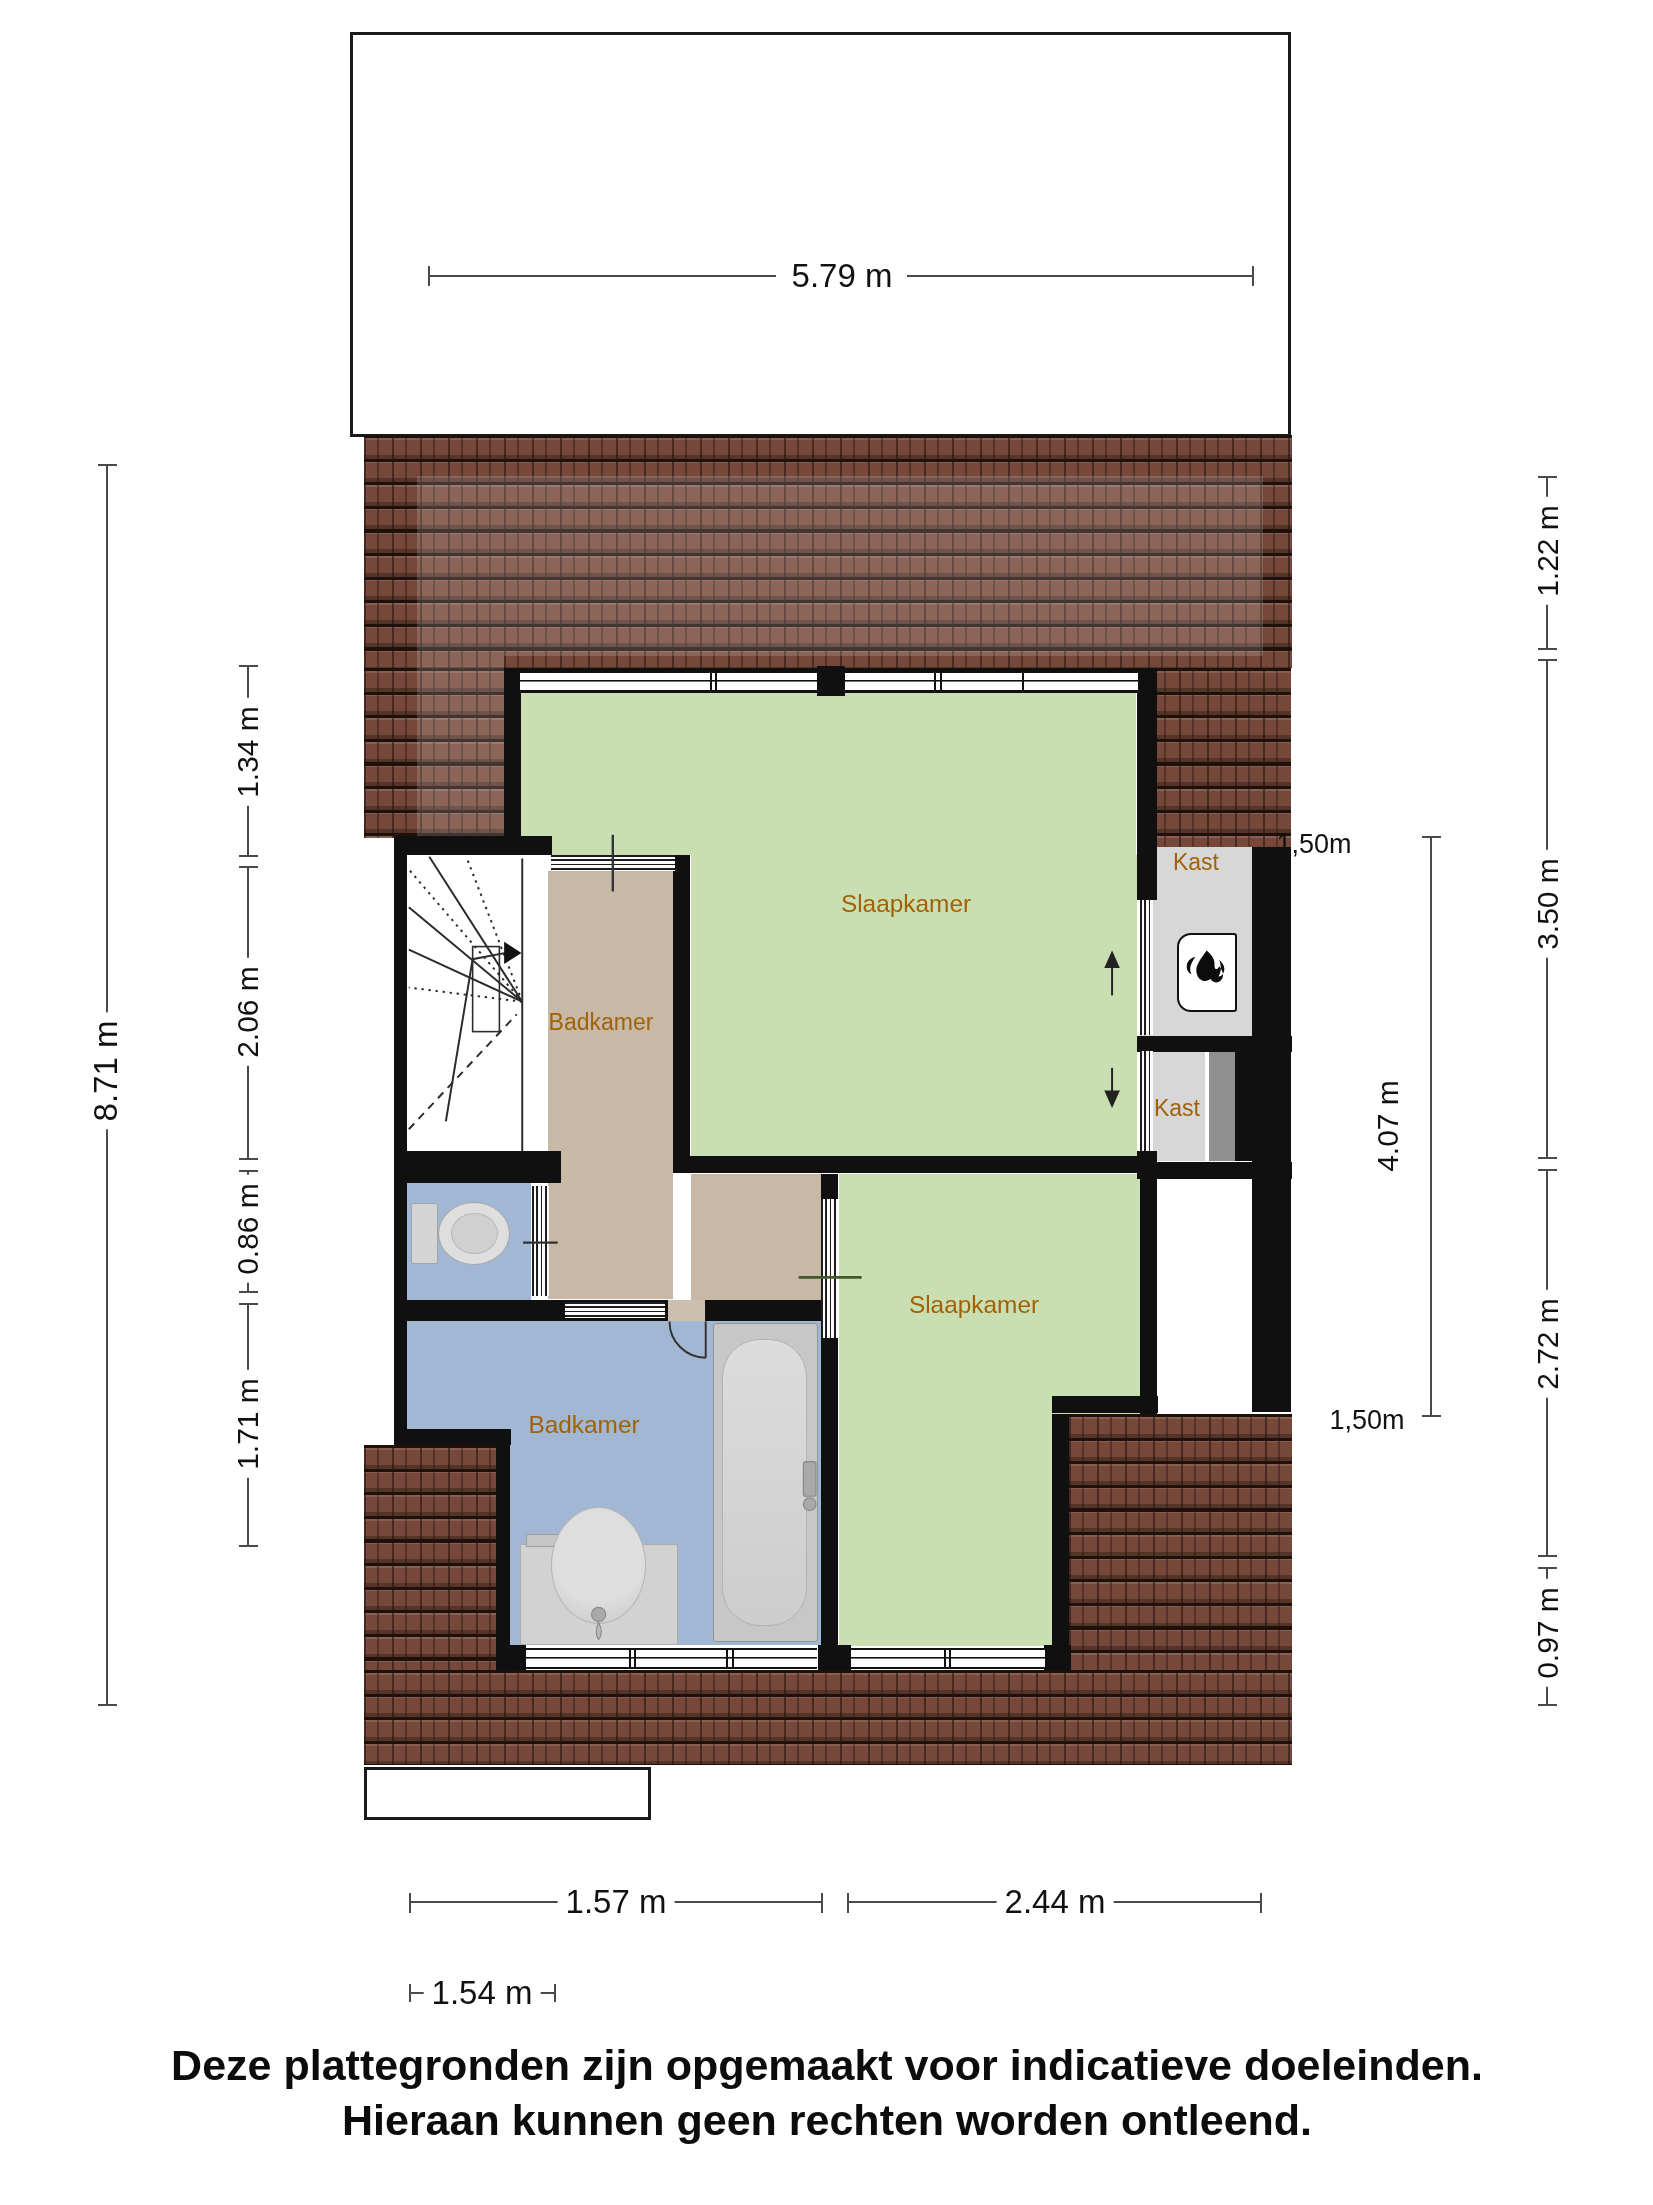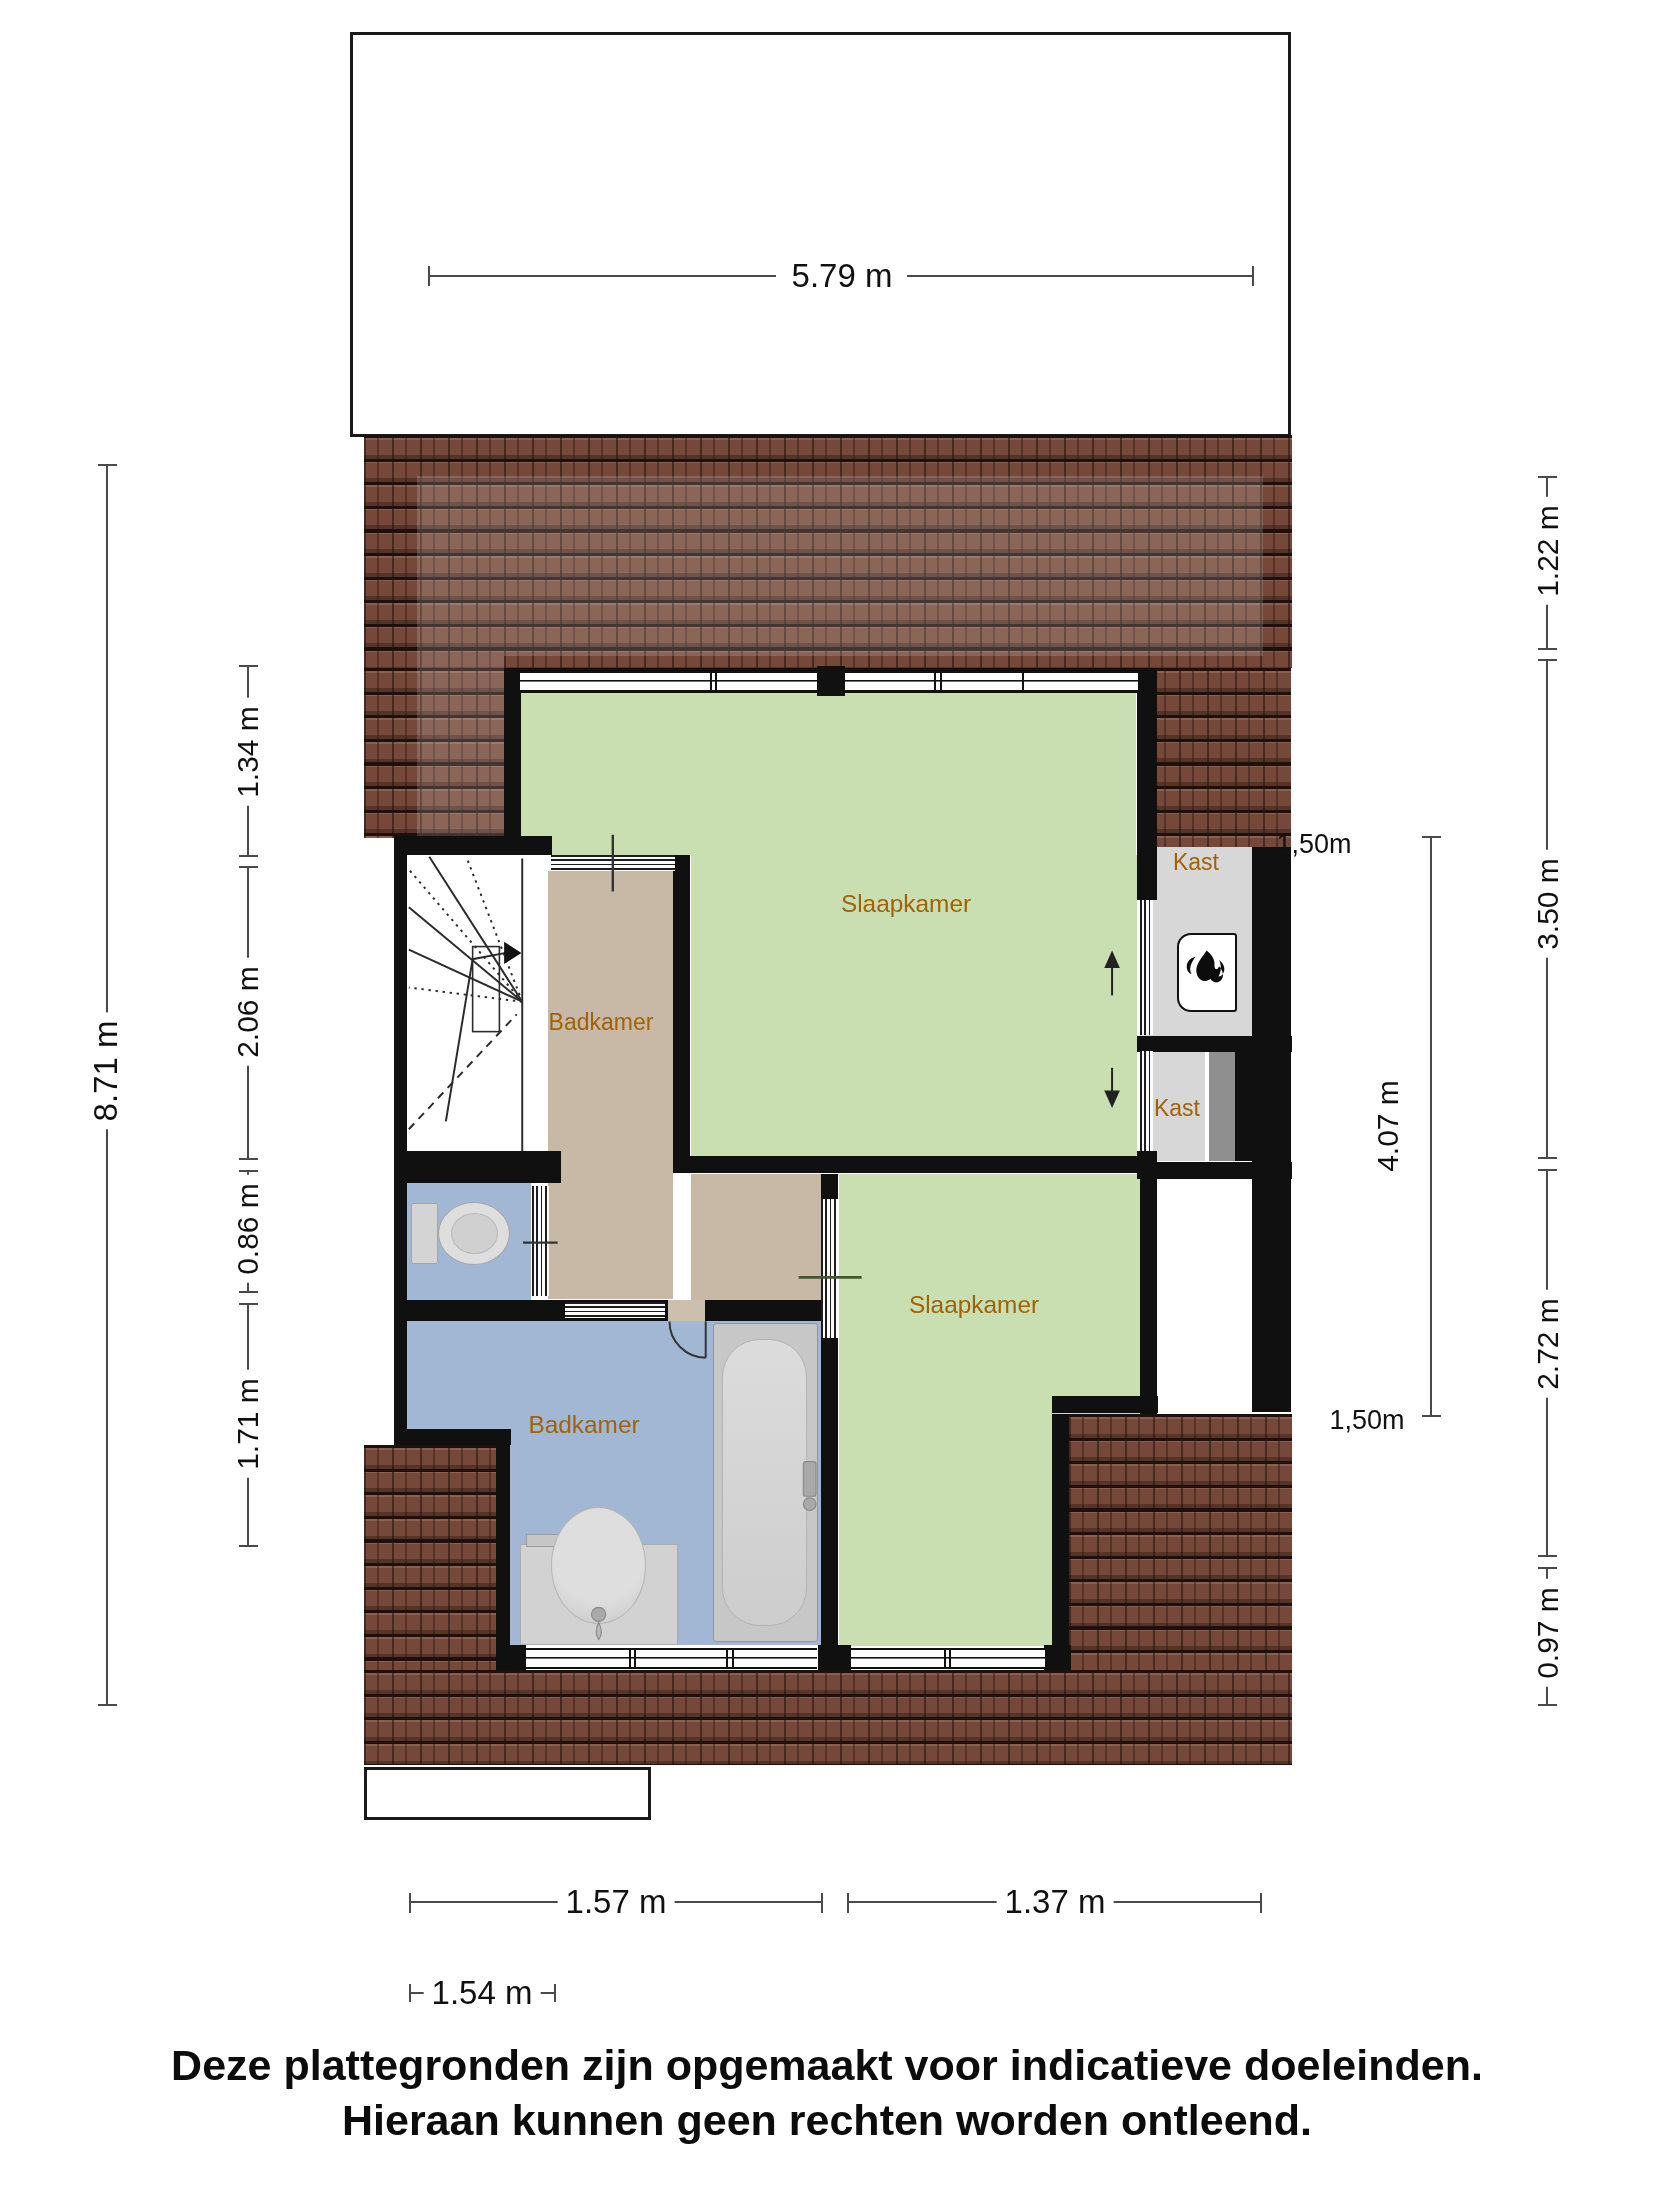--- a/index.html
+++ b/index.html
@@ -265,21 +265,21 @@
   </div>
 
   <div>
     <div class="dline" style="left:410px;top:1901px;width:413px;height:2.4px;"></div>
     <div class="dline" style="left:409px;top:1893px;width:2.4px;height:19.7px;"></div>
     <div class="dline" style="left:821px;top:1893px;width:2.4px;height:19.7px;"></div>
     <div class="hlab big" style="left:616px;top:1902px;">1.57 m</div>
     <div class="dline" style="left:848px;top:1901px;width:413px;height:2.4px;"></div>
     <div class="dline" style="left:847px;top:1893px;width:2.4px;height:19.7px;"></div>
     <div class="dline" style="left:1260px;top:1893px;width:2.4px;height:19.7px;"></div>
-    <div class="hlab big" style="left:1055px;top:1902px;">1.37 m</div>
+    <div class="hlab big" style="left:1055px;top:1902px;">2.44 m</div>
     <div class="dline" style="left:410px;top:1992px;width:146px;height:2.4px;"></div>
     <div class="dline" style="left:409px;top:1984px;width:2.4px;height:18px;"></div>
     <div class="dline" style="left:554px;top:1984px;width:2.4px;height:18px;"></div>
     <div class="hlab big" style="left:482px;top:1993px;">1.54 m</div>
   </div>
 
   <div id="footer">
     <div>Deze plattegronden zijn opgemaakt voor indicatieve doeleinden.</div>
     <div>Hieraan kunnen geen rechten worden ontleend.</div>
   </div>

